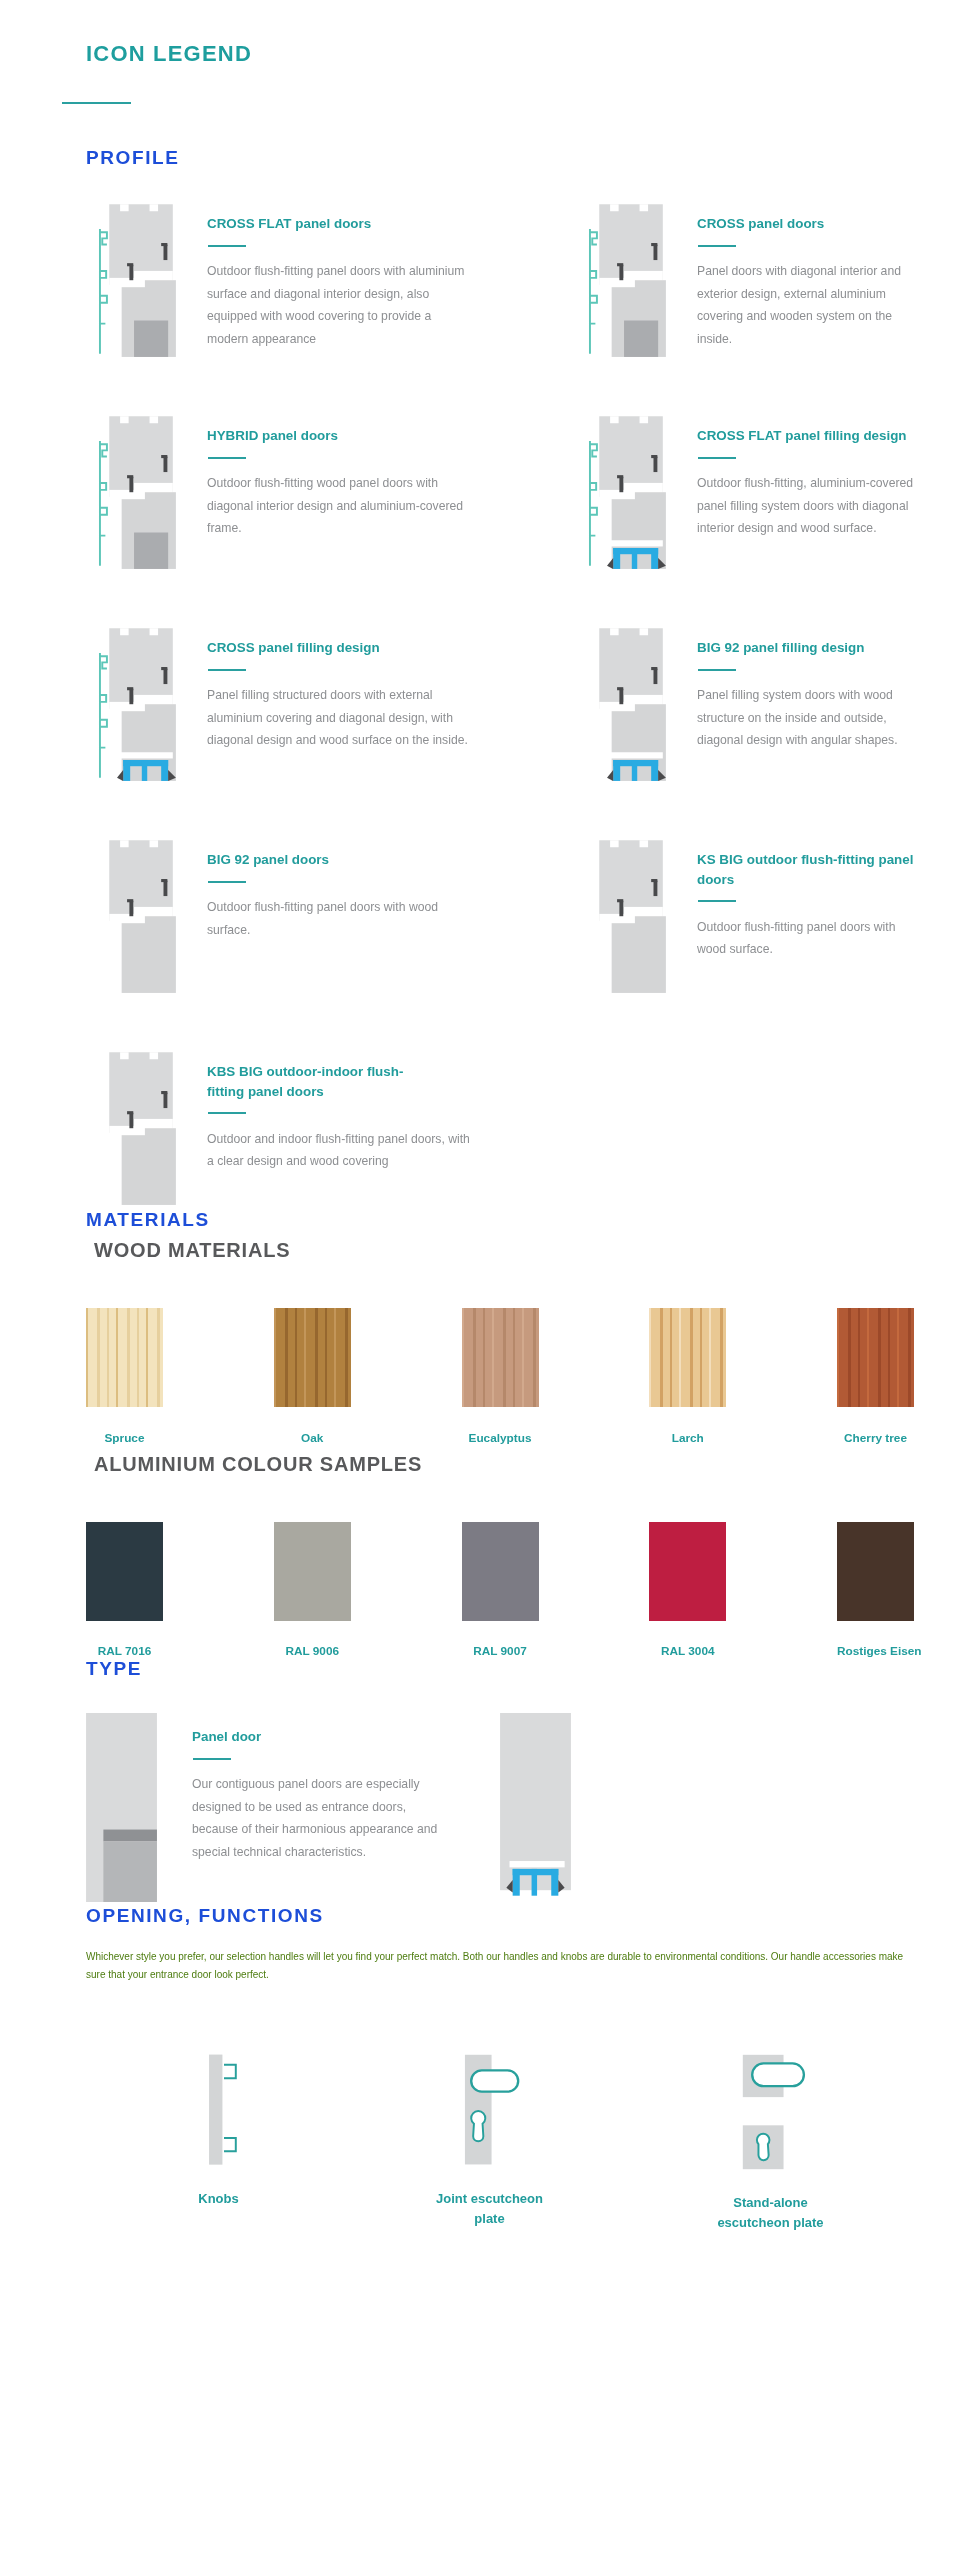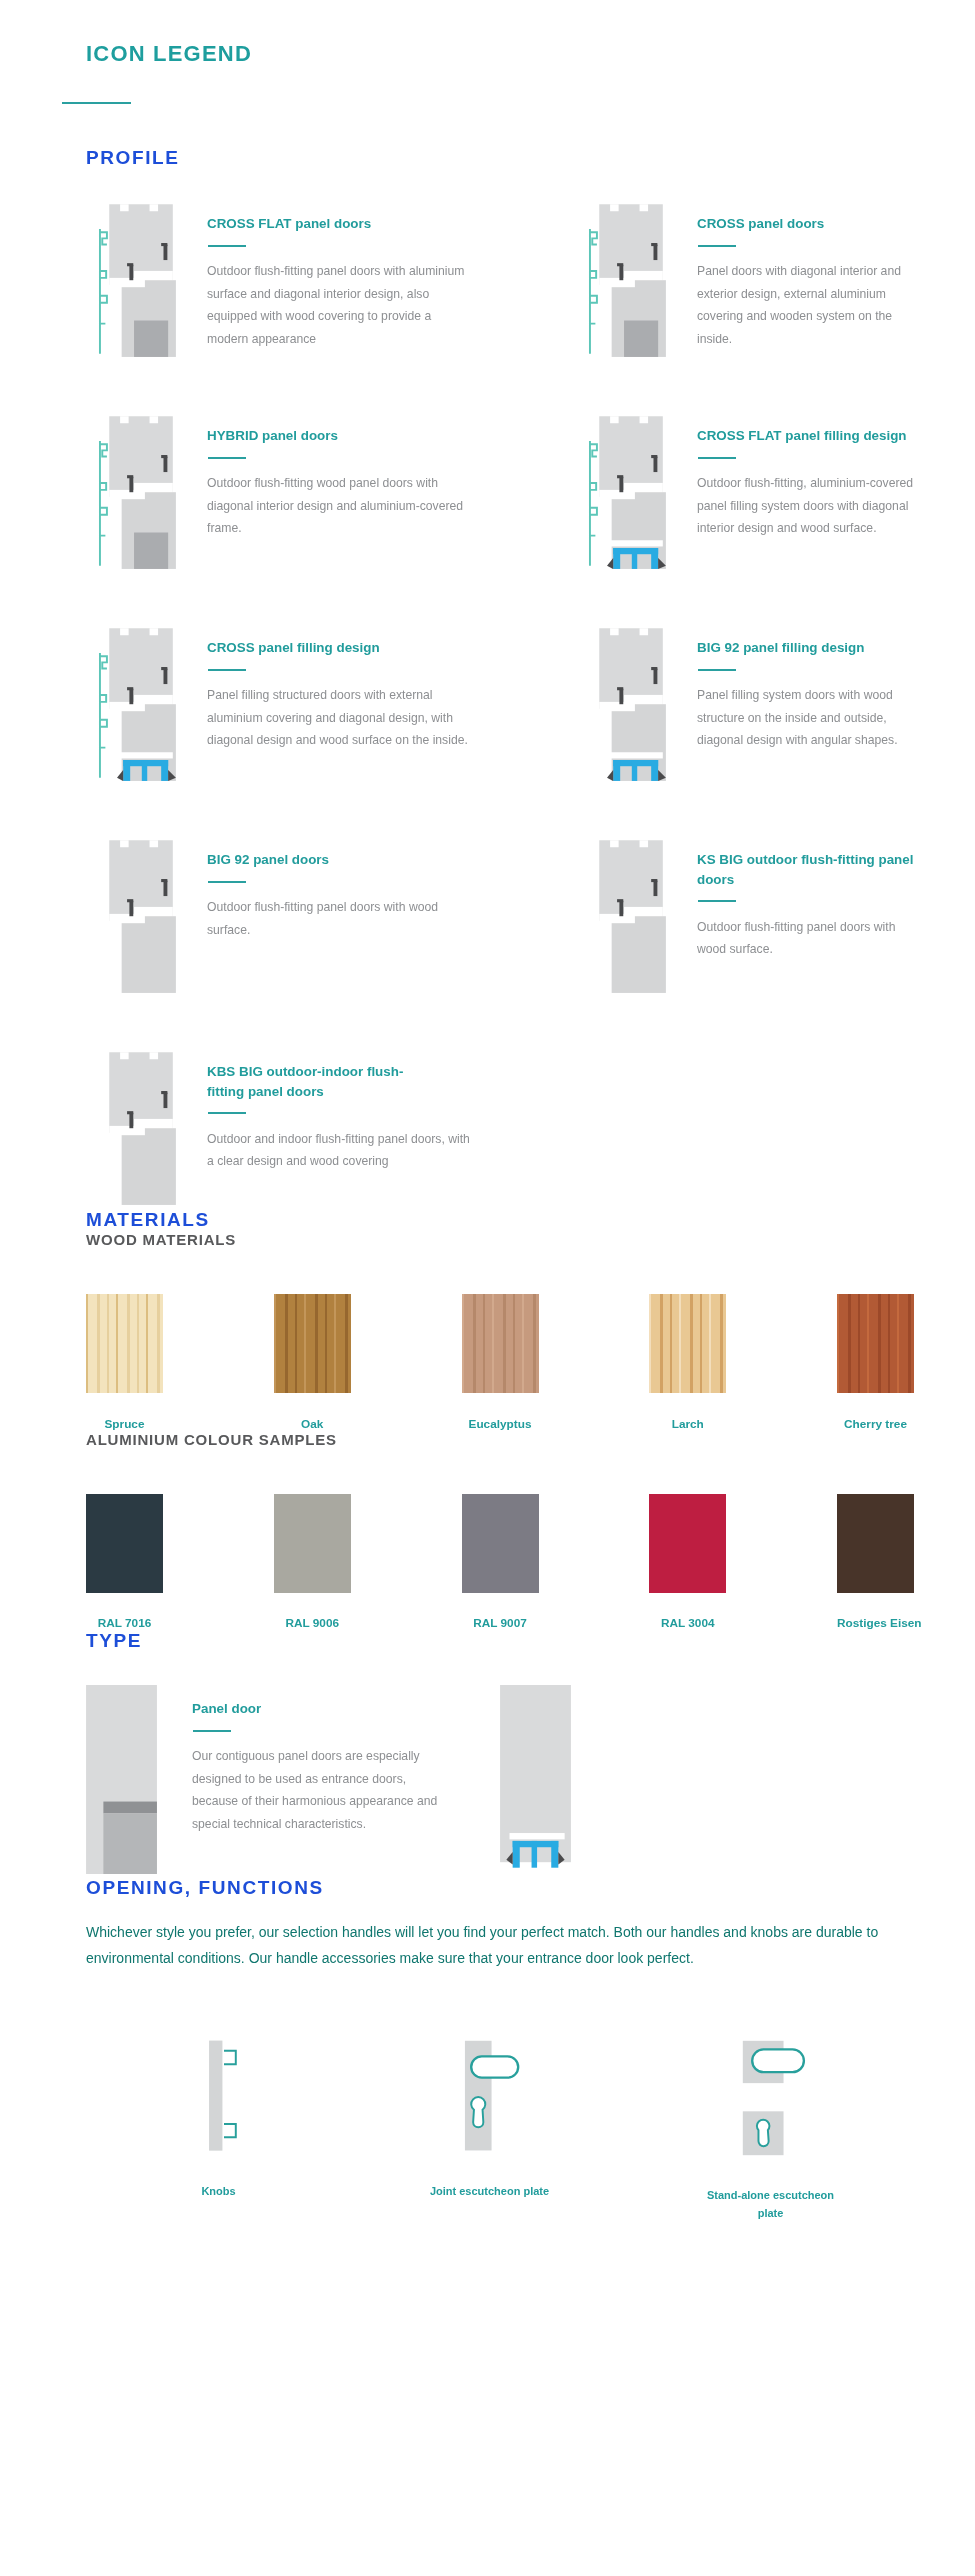--- a/index.html
+++ b/index.html
@@ -12,21 +12,21 @@
   h1.page-title{
     margin:0;font-size:22px;font-weight:bold;letter-spacing:1.2px;color:#1e9e9e;
   }
   .title-rule{
     width:69px;border:none;border-top:2.4px solid #2aa0a0;margin:35px 0 0 -24.4px;
   }
   h2.section-heading{
     margin:0;font-size:19px;font-weight:600;letter-spacing:1.6px;color:#1d4ed8;
   }
   h3.sub-heading{
-    margin:0;font-size:15px;font-weight:600;letter-spacing:0.8px;color:#58595b;
+    margin:8px;font-size:20px;font-weight:600;letter-spacing:0.8px;color:#58595b;
   }
 
   
   .profile-grid{
     margin-top:28px;display:grid;grid-template-columns:442px 1fr;
     column-gap:0;row-gap:47px;gap:48px;
   }
   .profile-item{display:flex;align-items:flex-start;}
   .profile-item .icon-box{width:93px;flex:0 0 93px;}
   .profile-item .text-box{margin-left:28px;padding-top:17.3px;}
@@ -56,27 +56,27 @@
   .type-row{margin-top:33px;display:grid;grid-template-columns:414px 1fr;}
   .type-item{display:flex;align-items:flex-start;}
   .type-item .icon-box{width:71px;flex:0 0 71px;}
   .type-item .text-box{margin-left:35px;padding-top:14px;}
   .type-item .item-desc{max-width:252px;}
   .type-item.wide .item-desc{max-width:309px;}
 
   
   .opening-heading{margin-top:63px;}
   .opening-desc{
-    margin:20.5px 0 0 0;font-size:14px;color:#0f766e;line-height:1.85;max-width:858px;
+    margin:20.5px 0 0 0;font-size:10px;color:#4d7c0f;line-height:1.85;max-width:858px;
   }
   .handles-row{position:relative;height:205px;margin-top:68px;}
   .handle-col{position:absolute;top:0;text-align:center;}
   .handle-col .h-icon{display:inline-block;}
   .handle-label{
-    display:block;margin:27px auto 0 auto;font-size:11px;line-height:1.6;
+    display:block;margin:19px auto 0 auto;font-size:13px;line-height:1.6;
     color:#219c9c;font-weight:600;max-width:138px;
   }
   .col-knobs{left:54px;width:157px;}
   .col-joint{left:301px;width:205px;}
   .col-stand{left:582px;width:205px;}
 </style>
 </head>
 <body>
 
 <div class="page">

